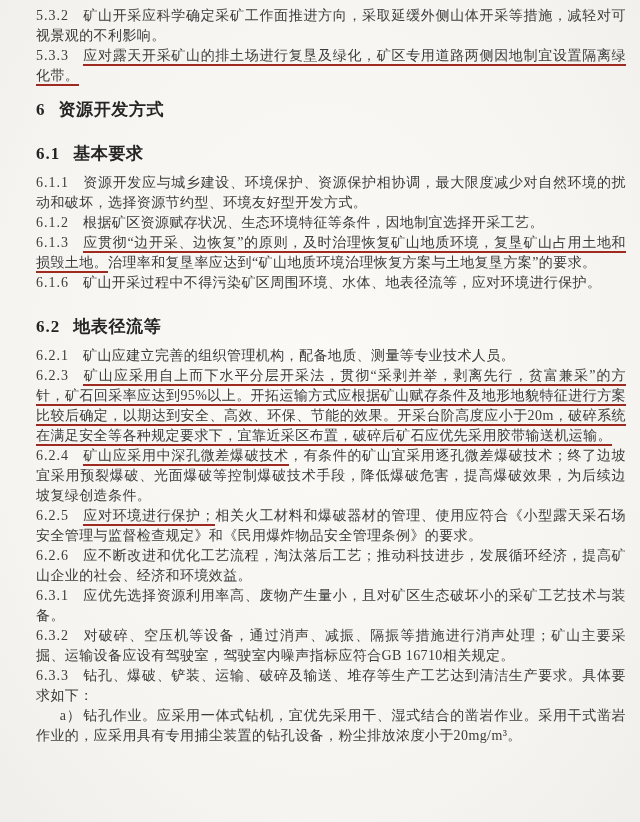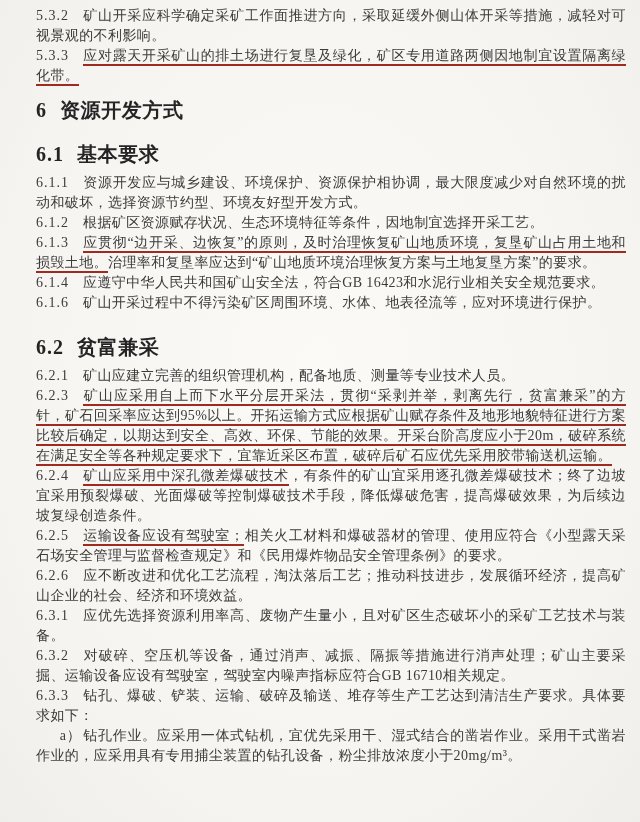--- a/index.html
+++ b/index.html
@@ -33,21 +33,21 @@
     text-align: justify;
     letter-spacing: 0.4px;
   }
   .clause .num {
     margin-right: 14px;
     letter-spacing: 1px;
     white-space: nowrap;
   }
   .chapter, .section {
     margin: 0;
-    font-size: 20px;
+    font-size: 17px;
     line-height: 20px;
     font-weight: bold;
     color: var(--ink-bold);
     letter-spacing: 0.6px;
   }
   .chapter { margin-top: 14px; margin-bottom: 11px; }
   .section { margin-top: 24px;  margin-bottom: 9px; }
   .chapter .num, .section .num { margin-right: 13px; letter-spacing: 1px; }
   .seg.u {
     border-bottom: 2.5px solid var(--red);
@@ -68,26 +68,25 @@
 
 <div class="page">
   <div>
       <p class="clause"><span class="num">5.3.2</span><span class="seg">矿山开采应科学确定采矿工作面推进方向，采取延缓外侧山体开采等措施，减轻对可视景观的不利影响。</span></p>
       <p class="clause"><span class="num">5.3.3</span><span class="seg u">应对露天开采矿山的排土场进行复垦及绿化，矿区专用道路两侧因地制宜设置隔离绿化带。</span></p>
       <p class="chapter"><span class="num">6</span><span class="title">资源开发方式</span></p>
       <p class="section"><span class="num">6.1</span><span class="title">基本要求</span></p>
       <p class="clause"><span class="num">6.1.1</span><span class="seg">资源开发应与城乡建设、环境保护、资源保护相协调，最大限度减少对自然环境的扰动和破坏，选择资源节约型、环境友好型开发方式。</span></p>
       <p class="clause"><span class="num">6.1.2</span><span class="seg">根据矿区资源赋存状况、生态环境特征等条件，因地制宜选择开采工艺。</span></p>
       <p class="clause"><span class="num">6.1.3</span><span class="seg u">应贯彻“边开采、边恢复”的原则，及时治理恢复矿山地质环境，复垦矿山占用土地和损毁土地。</span><span class="seg">治理率和复垦率应达到“矿山地质环境治理恢复方案与土地复垦方案”的要求。</span></p>
-      <p class="clause"><span class="num">6.1.4</span><span class="seg">应遵守中华人民共和国矿山安全法，符合GB 16423和水泥行业相关安全规范要求。</span></p>
       <p class="clause"><span class="num">6.1.6</span><span class="seg">矿山开采过程中不得污染矿区周围环境、水体、地表径流等，应对环境进行保护。</span></p>
-      <p class="section"><span class="num">6.2</span><span class="title">贫富兼采</span></p>
+      <p class="section"><span class="num">6.2</span><span class="title">地表径流等</span></p>
       <p class="clause"><span class="num">6.2.1</span><span class="seg">矿山应建立完善的组织管理机构，配备地质、测量等专业技术人员。</span></p>
       <p class="clause"><span class="num">6.2.3</span><span class="seg u">矿山应采用自上而下水平分层开采法，贯彻“采剥并举，剥离先行，贫富兼采”的方针，矿石回采率应达到95%以上。开拓运输方式应根据矿山赋存条件及地形地貌特征进行方案比较后确定，以期达到安全、高效、环保、节能的效果。开采台阶高度应小于20m，破碎系统在满足安全等各种规定要求下，宜靠近采区布置，破碎后矿石应优先采用胶带输送机运输。</span></p>
       <p class="clause"><span class="num">6.2.4</span><span class="seg u">矿山应采用中深孔微差爆破技术</span><span class="seg">，有条件的矿山宜采用逐孔微差爆破技术；终了边坡宜采用预裂爆破、光面爆破等控制爆破技术手段，降低爆破危害，提高爆破效果，为后续边坡复绿创造条件。</span></p>
-      <p class="clause"><span class="num">6.2.5</span><span class="seg u">运输设备应设有驾驶室；</span><span class="seg">相关火工材料和爆破器材的管理、使用应符合《小型露天采石场安全管理与监督检查规定》和《民用爆炸物品安全管理条例》的要求。</span></p>
+      <p class="clause"><span class="num">6.2.5</span><span class="seg u">应对环境进行保护；</span><span class="seg">相关火工材料和爆破器材的管理、使用应符合《小型露天采石场安全管理与监督检查规定》和《民用爆炸物品安全管理条例》的要求。</span></p>
       <p class="clause"><span class="num">6.2.6</span><span class="seg">应不断改进和优化工艺流程，淘汰落后工艺；推动科技进步，发展循环经济，提高矿山企业的社会、经济和环境效益。</span></p>
       <p class="clause"><span class="num">6.3.1</span><span class="seg">应优先选择资源利用率高、废物产生量小，且对矿区生态破坏小的采矿工艺技术与装备。</span></p>
       <p class="clause"><span class="num">6.3.2</span><span class="seg">对破碎、空压机等设备，通过消声、减振、隔振等措施进行消声处理；矿山主要采掘、运输设备应设有驾驶室，驾驶室内噪声指标应符合GB 16710相关规定。</span></p>
       <p class="clause"><span class="num">6.3.3</span><span class="seg">钻孔、爆破、铲装、运输、破碎及输送、堆存等生产工艺达到清洁生产要求。具体要求如下：</span></p>
       <p class="item"><span class="label">a）</span><span class="seg">钻孔作业。应采用一体式钻机，宜优先采用干、湿式结合的凿岩作业。采用干式凿岩作业的，应采用具有专用捕尘装置的钻孔设备，粉尘排放浓度小于20mg/m³。</span></p>
     </div>
 </div>
 
 </body></html>

